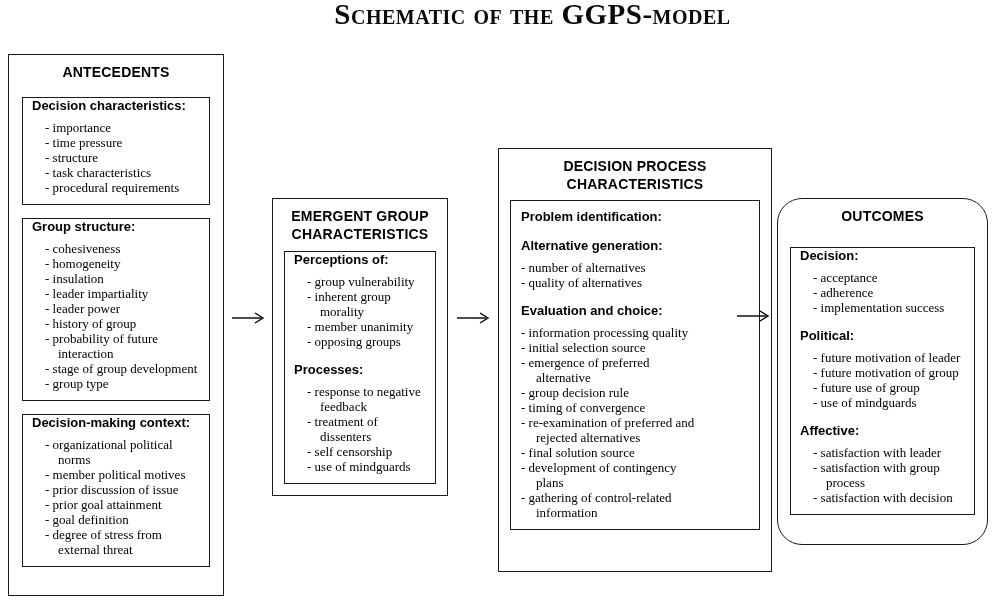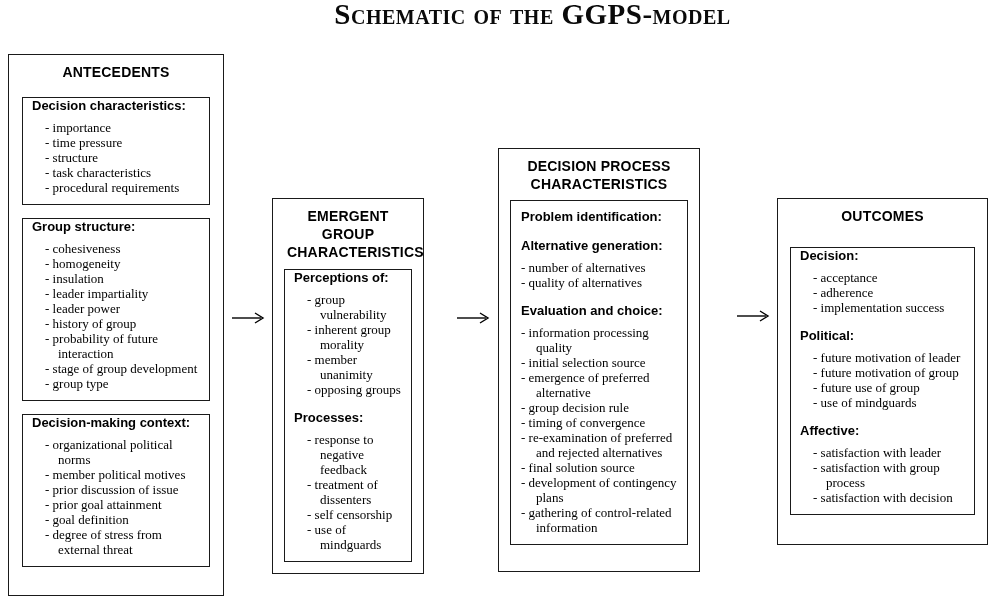--- a/index.html
+++ b/index.html
@@ -23,23 +23,23 @@
     font-size: 29px;
     letter-spacing: 0.5px;
     color: #0a0a0a;
   }
   .column {
     position: absolute;
     border: 1px solid #1a1a1a;
     background: #fff;
   }
   .col1 { left: 8px;   top: 54px;  width: 216px; min-height: 542px; }
-  .col2 { left: 272px; top: 198px; width: 152px; min-height: 285px; }
-  .col3 { left: 498px; top: 148px; width: 202px; min-height: 424px; }
-  .col4 { left: 777px; top: 198px; width: 211px; min-height: 347px; }
+  .col2 { left: 272px; top: 198px; width: 176px; min-height: 285px; }
+  .col3 { left: 498px; top: 148px; width: 274px; min-height: 424px; }
+  .col4 { left: 777px; top: 198px; width: 211px; min-height: 347px; border-radius: 25px; }
   .col-header {
     margin-top: 8px;
     text-align: center;
     font-family: "Liberation Sans", sans-serif;
     font-weight: bold;
     font-size: 14px;
     line-height: 18px;
     letter-spacing: 0.2px;
     padding: 0 14px;
   }

